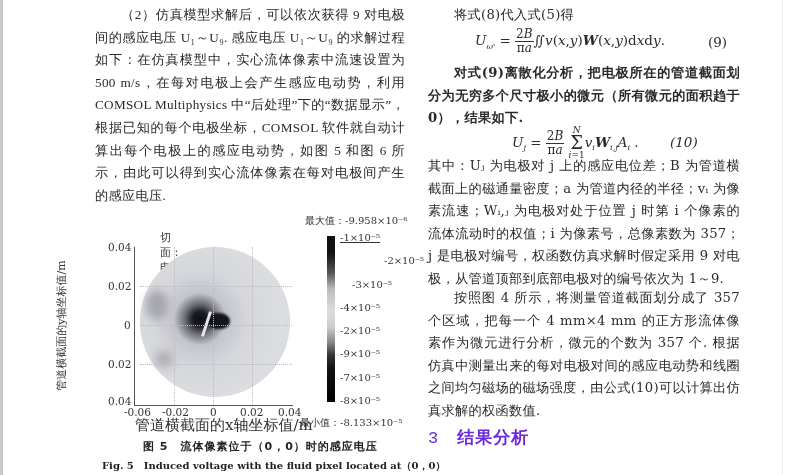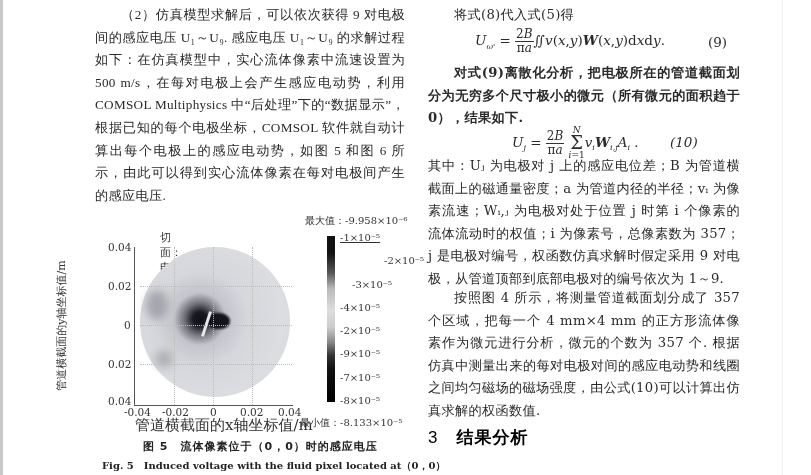--- a/index.html
+++ b/index.html
@@ -12,22 +12,22 @@
   .col-right { left:428px; top:0; width:312px; }
   .p { margin:0; text-align:justify; letter-spacing:0.3px; }
   .indent { text-indent:26px; }
   .eq { position:absolute; font-size:13.5px; white-space:nowrap; }
   .it { font-style:italic; }
   .b { font-weight:bold; font-style:italic; }
   .frac { display:inline-block; vertical-align:middle; text-align:center; font-size:12px; line-height:13px; }
   .frac .top { display:block; border-bottom:1px solid #333; padding:0 1px; }
   .frac .bot { display:block; }
   sub { font-size:8px; }
-  .section { position:absolute; left:428px; top:426px; font-family:Liberation Sans, sans-serif;
-             font-size:17px; font-weight:bold; color:#000000; letter-spacing:1px; }
+  .section { position:absolute; left:428px; top:426px; font-family:Liberation Mono, monospace;
+             font-size:17px; font-weight:bold; color:#6d28d9; letter-spacing:1px; }
   .section .n { font-weight:normal; margin-right:18px; }
   
   .fig { position:absolute; left:0; top:0; }
   .plot-frame { position:absolute; left:134px; top:247px; width:158px; height:158px; border-left:1px solid #555; border-bottom:1px solid #555; }
   .disk { position:absolute; left:140px; top:247px; width:150px; height:150px; border-radius:50%;
           background: radial-gradient(circle at 40% 48%, #101018 0%, #1a1a22 6%, #6e6f78 13%, #c4c5cc 22%, #d6d7dc 40%, #dcdde0 70%, #d4d5d9 100%); }
   .blob2 { position:absolute; left:208px; top:313px; width:22px; height:16px; background:#14141c; border-radius:40% 50% 45% 40%; filter:blur(1.2px); }
   .crack { position:absolute; left:205px; top:311px; width:3px; height:26px; background:#e8e8ea; transform:rotate(18deg); }
   .shade1 { position:absolute; left:146px; top:290px; width:22px; height:30px; background:#9a9ba3; border-radius:50%; filter:blur(4px); opacity:0.8; }
   .shade2 { position:absolute; left:155px; top:350px; width:18px; height:18px; background:#a5a6ad; border-radius:50%; filter:blur(4px); opacity:0.8; }
@@ -73,21 +73,21 @@
   <div class="grid-v" style="left:252px;"></div>
 
   <div class="plot-frame"></div>
 
   <div class="tick" style="left:108px; top:241px;">0.04</div>
   <div class="tick" style="left:108px; top:280px;">0.02</div>
   <div class="tick" style="left:124px; top:319px;">0</div>
   <div class="tick" style="left:108px; top:358px;">0.02</div>
   <div class="tick" style="left:108px; top:395px;">0.04</div>
 
-  <div class="tick" style="left:124px; top:406px;">-0.04</div>
+  <div class="tick" style="left:124px; top:406px;">-0.06</div>
   <div class="tick" style="left:162px; top:406px;">-0.02</div>
   <div class="tick" style="left:210px; top:406px;">0</div>
   <div class="tick" style="left:240px; top:406px;">0.02</div>
   <div class="tick" style="left:278px; top:406px;">0.04</div>
 
   <div class="ylab">管道横截面的y轴坐标值/m</div>
   <div class="xlab">管道横截面的x轴坐标值/m</div>
 
   <div class="cbar"></div>
   <div class="cb-lab" style="top:232px;text-decoration:underline;">-1×10⁻⁵</div>

